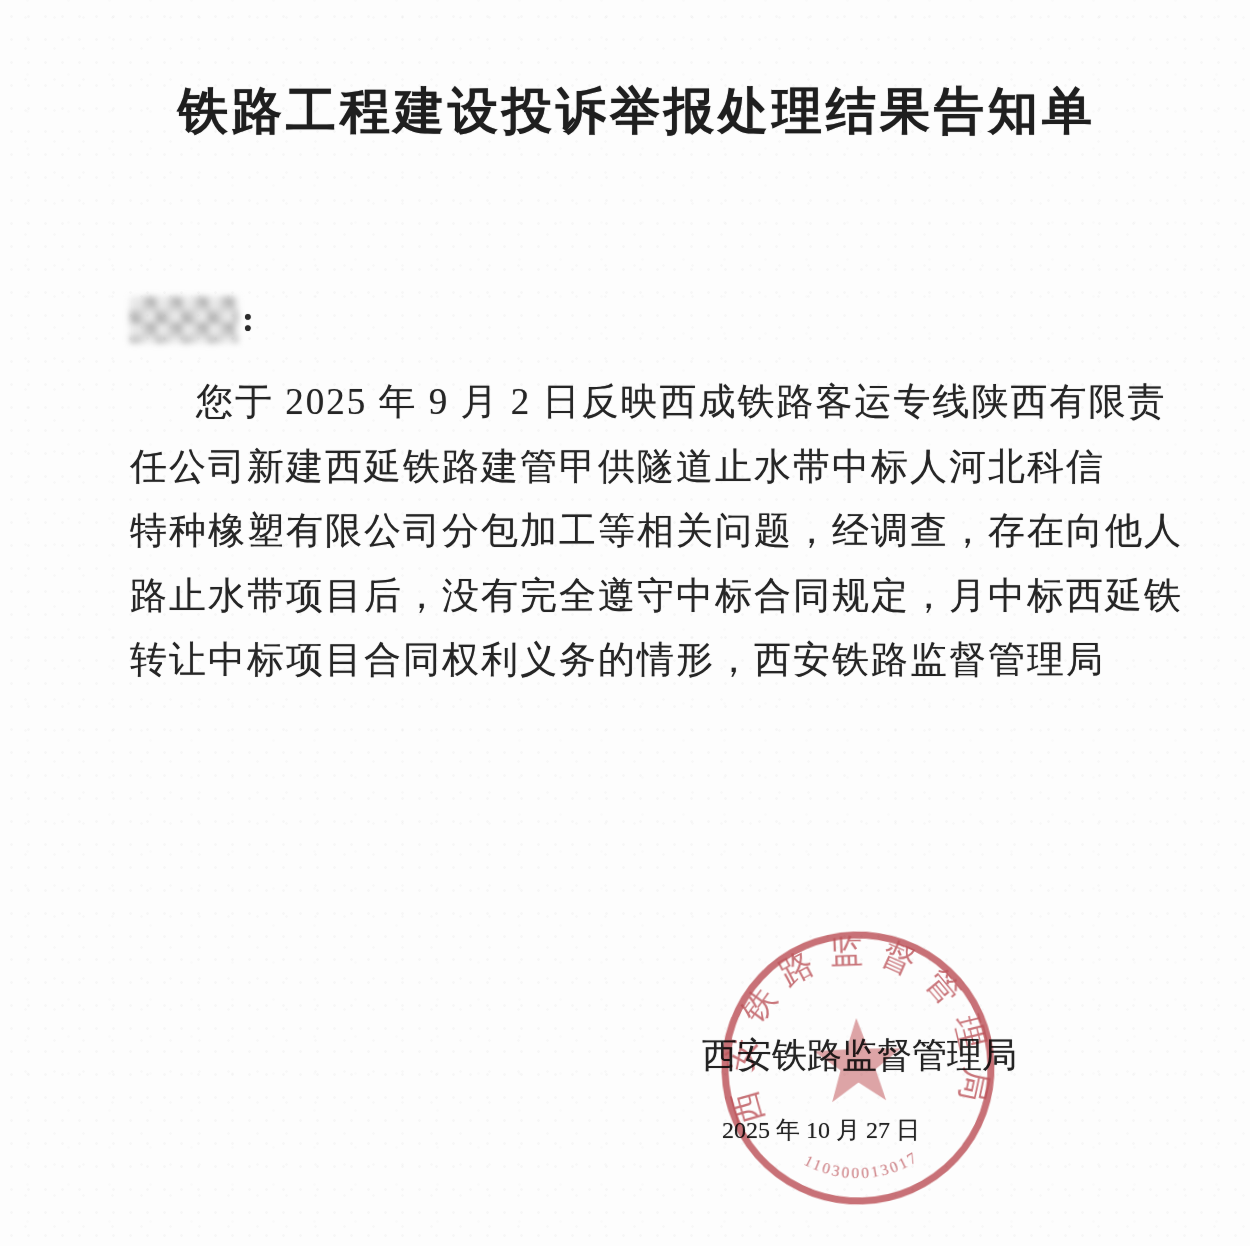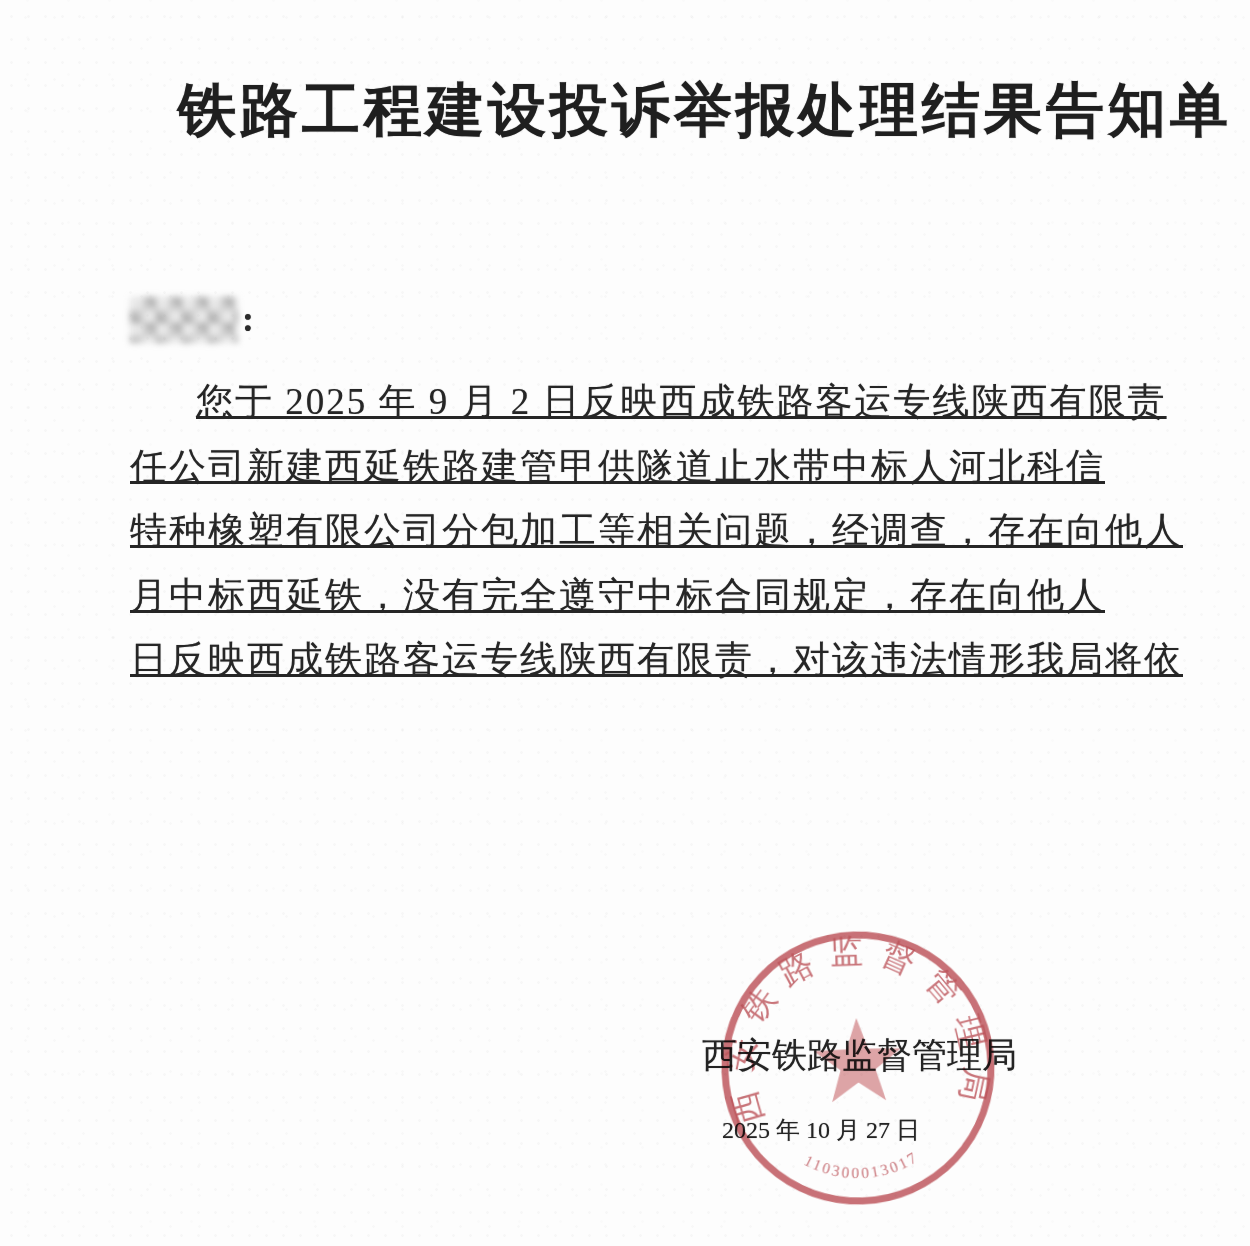--- a/index.html
+++ b/index.html
@@ -14,21 +14,21 @@
     position:absolute;inset:0;
     background-image:
       radial-gradient(rgba(60,60,60,0.030) 1px, transparent 1.4px),
       radial-gradient(rgba(60,60,60,0.022) 1px, transparent 1.5px),
       radial-gradient(rgba(60,60,60,0.016) 1.2px, transparent 1.6px);
     background-size:17px 23px, 29px 31px, 41px 37px;
     background-position:3px 5px, 11px 2px, 7px 19px;
   }
   .doc-title{
     position:absolute;left:178px;top:84px;
-    font-size:58px;line-height:54px;font-weight:bold;
+    font-size:50px;line-height:54px;font-weight:bold;
     letter-spacing:4px;color:#1f1f1f;
     text-shadow:0 0 1px rgba(30,30,30,.55);
     white-space:nowrap;
   }
   .recipient-row{position:absolute;left:130px;top:295px;height:50px;}
   .redacted{
     position:absolute;left:0;top:2px;width:108px;height:46px;
     background:
       linear-gradient(45deg, rgba(110,110,110,.45) 25%, transparent 25%, transparent 75%, rgba(110,110,110,.45) 75%),
       linear-gradient(45deg, rgba(110,110,110,.35) 25%, rgba(205,205,205,.45) 25%, rgba(205,205,205,.45) 75%, rgba(110,110,110,.35) 75%);
@@ -42,21 +42,21 @@
     font-size:36px;line-height:48px;color:#2a2a2a;font-weight:bold;
     text-shadow:0 0 1px rgba(40,40,40,.5);
   }
   .body-text{
     position:absolute;left:130px;top:370px;width:952px;
     font-size:37px;color:#262626;
     letter-spacing:2px;
     text-shadow:0 0 1px rgba(40,40,40,.45);
   }
   .body-text .line{
-    height:64.6px;line-height:64.6px;white-space:nowrap;text-decoration:underline;
+    height:64.6px;line-height:64.6px;white-space:nowrap;
   }
   .body-text .indent{padding-left:66px;}
   .sig-agency{
     position:absolute;left:702px;top:1032px;
     font-size:35px;line-height:48px;color:#242424;
     white-space:nowrap;text-shadow:0 0 1px rgba(40,40,40,.5);
   }
   .sig-date{
     position:absolute;left:722px;top:1106px;
     font-size:24px;line-height:48px;color:#242424;
@@ -80,22 +80,22 @@
 
 <div class="recipient-row">
   <div class="redacted"></div>
   <span class="recipient-colon">:</span>
 </div>
 
 <div class="body-text">
   <div class="line indent">您于 2025 年 9 月 2 日反映西成铁路客运专线陕西有限责</div>
   <div class="line">任公司新建西延铁路建管甲供隧道止水带中标人河北科信</div>
   <div class="line">特种橡塑有限公司分包加工等相关问题，经调查，存在向他人</div>
-  <div class="line">月中标西延铁，没有完全遵守中标合同规定，存在向他人</div>
-  <div class="line">日反映西成铁路客运专线陕西有限责，对该违法情形我局将依</div>
+  <div class="line">路止水带项目后，没有完全遵守中标合同规定，月中标西延铁</div>
+  <div class="line">转让中标项目合同权利义务的情形，西安铁路监督管理局</div>
 </div>
 
 <div class="sig-agency">西安铁路监督管理局</div>
 
 <div class="sig-date">2025 年 10 月 27 日</div>
 
 <svg class="seal" viewBox="0 0 300 300">
   <defs>
     <path id="arcTop" d="M 63.2 210.8 A 106 106 0 1 1 236.8 210.8" fill="none"></path>
     <path id="arcBottom" d="M 85.7 239.9 A 112 112 0 0 0 214.3 239.9" fill="none"></path>

